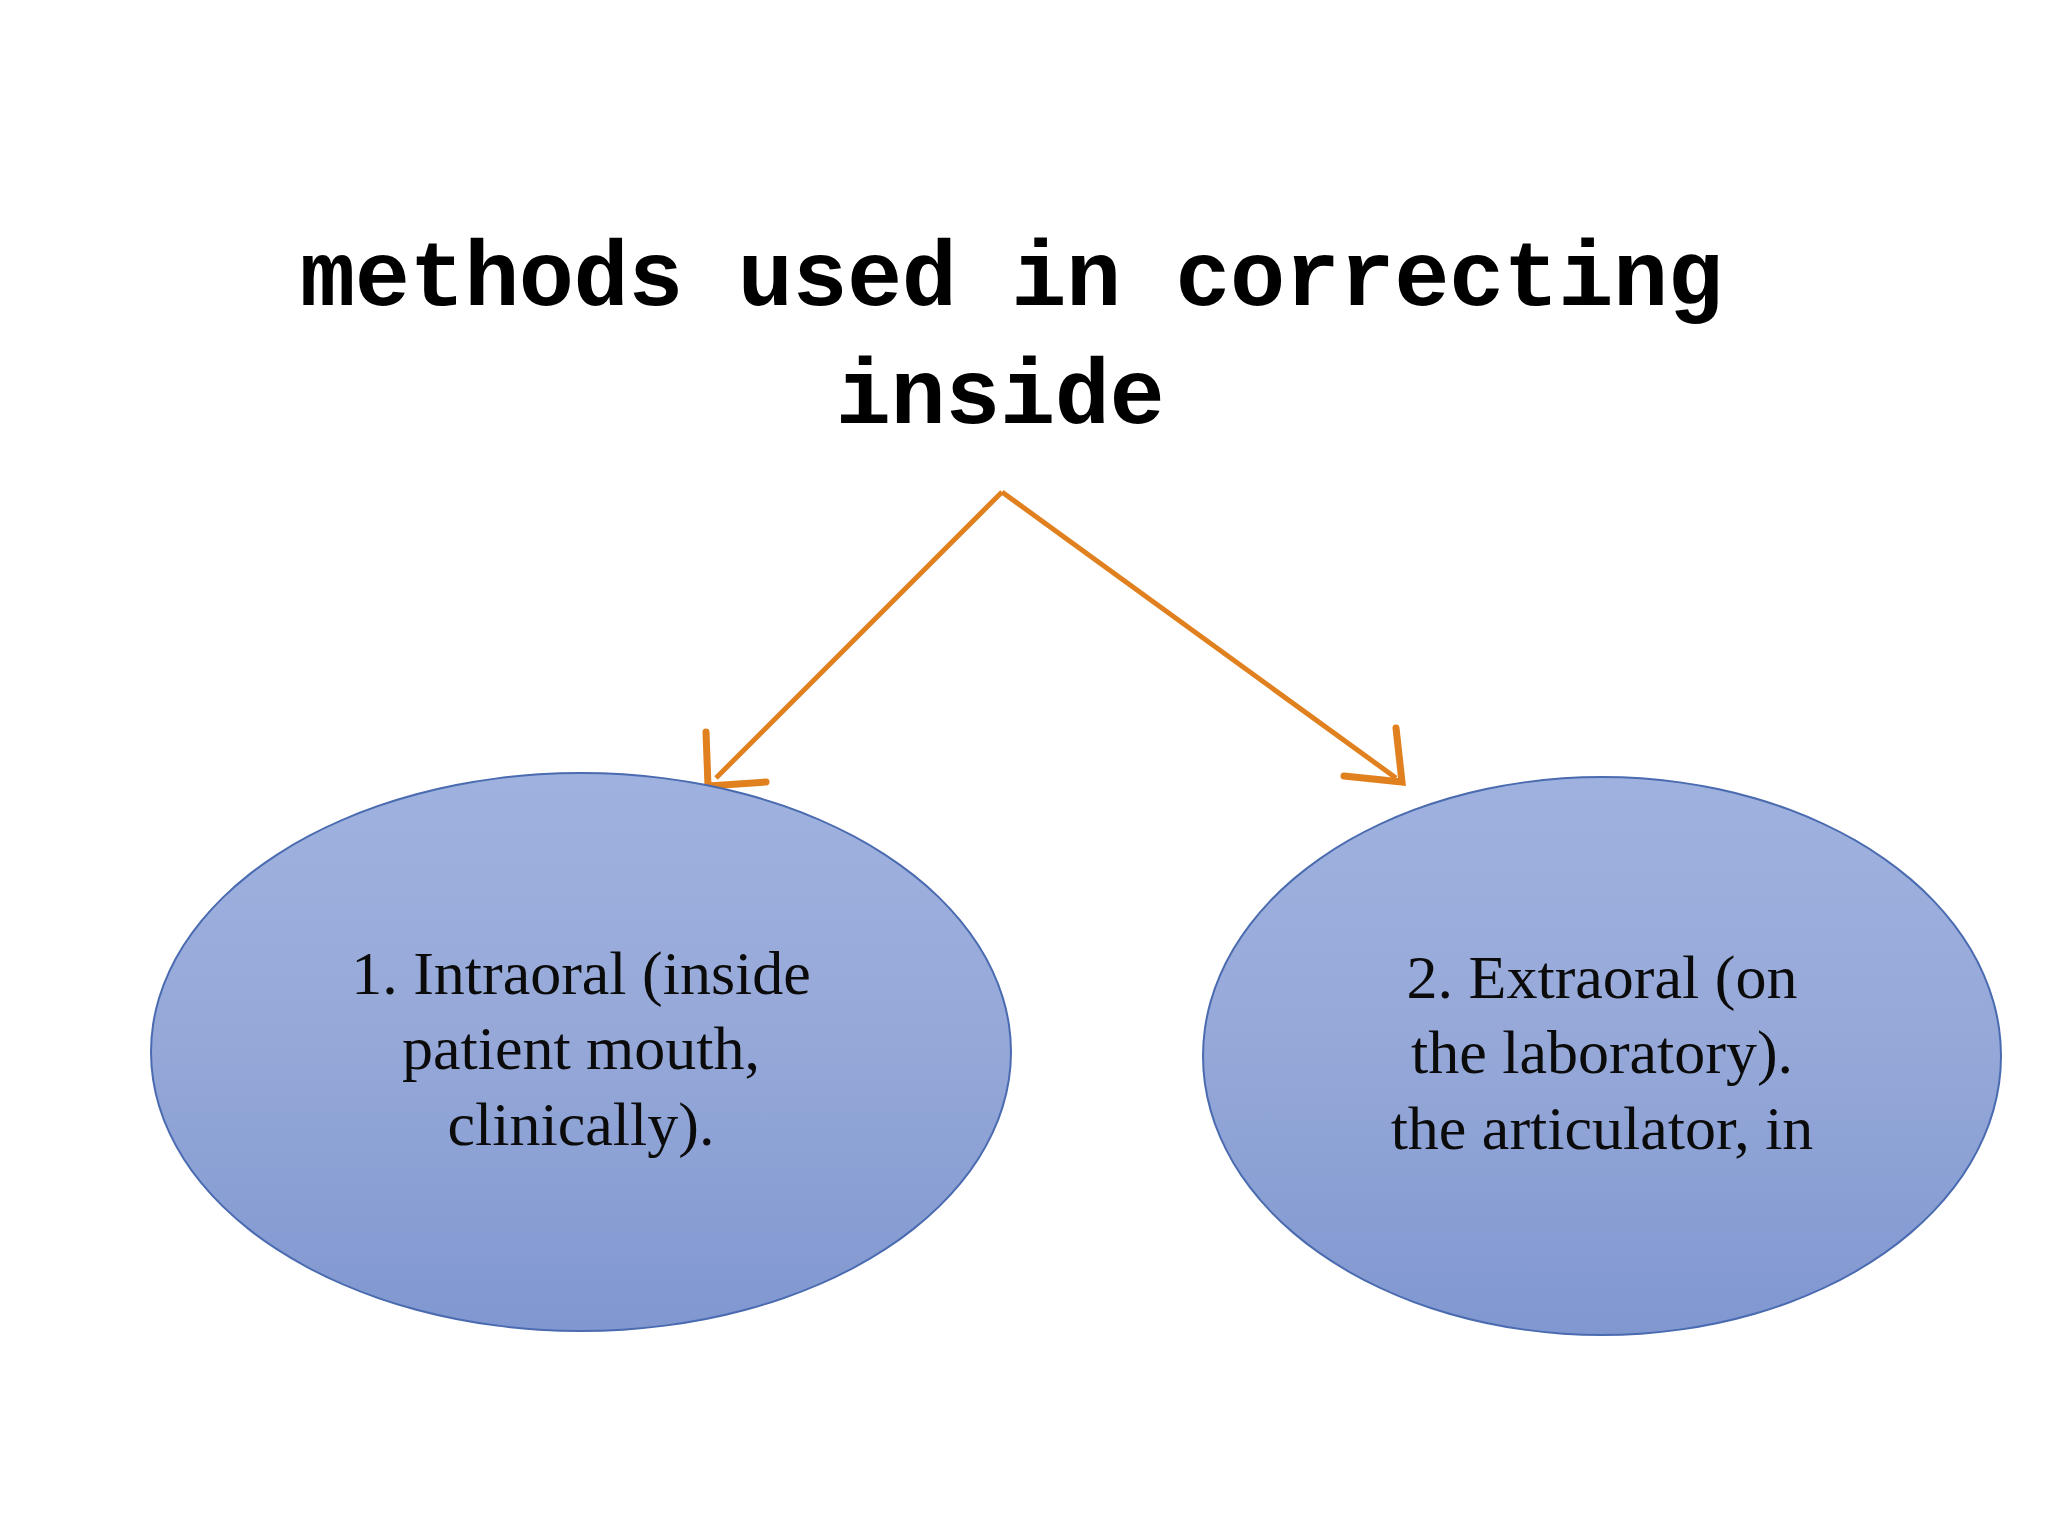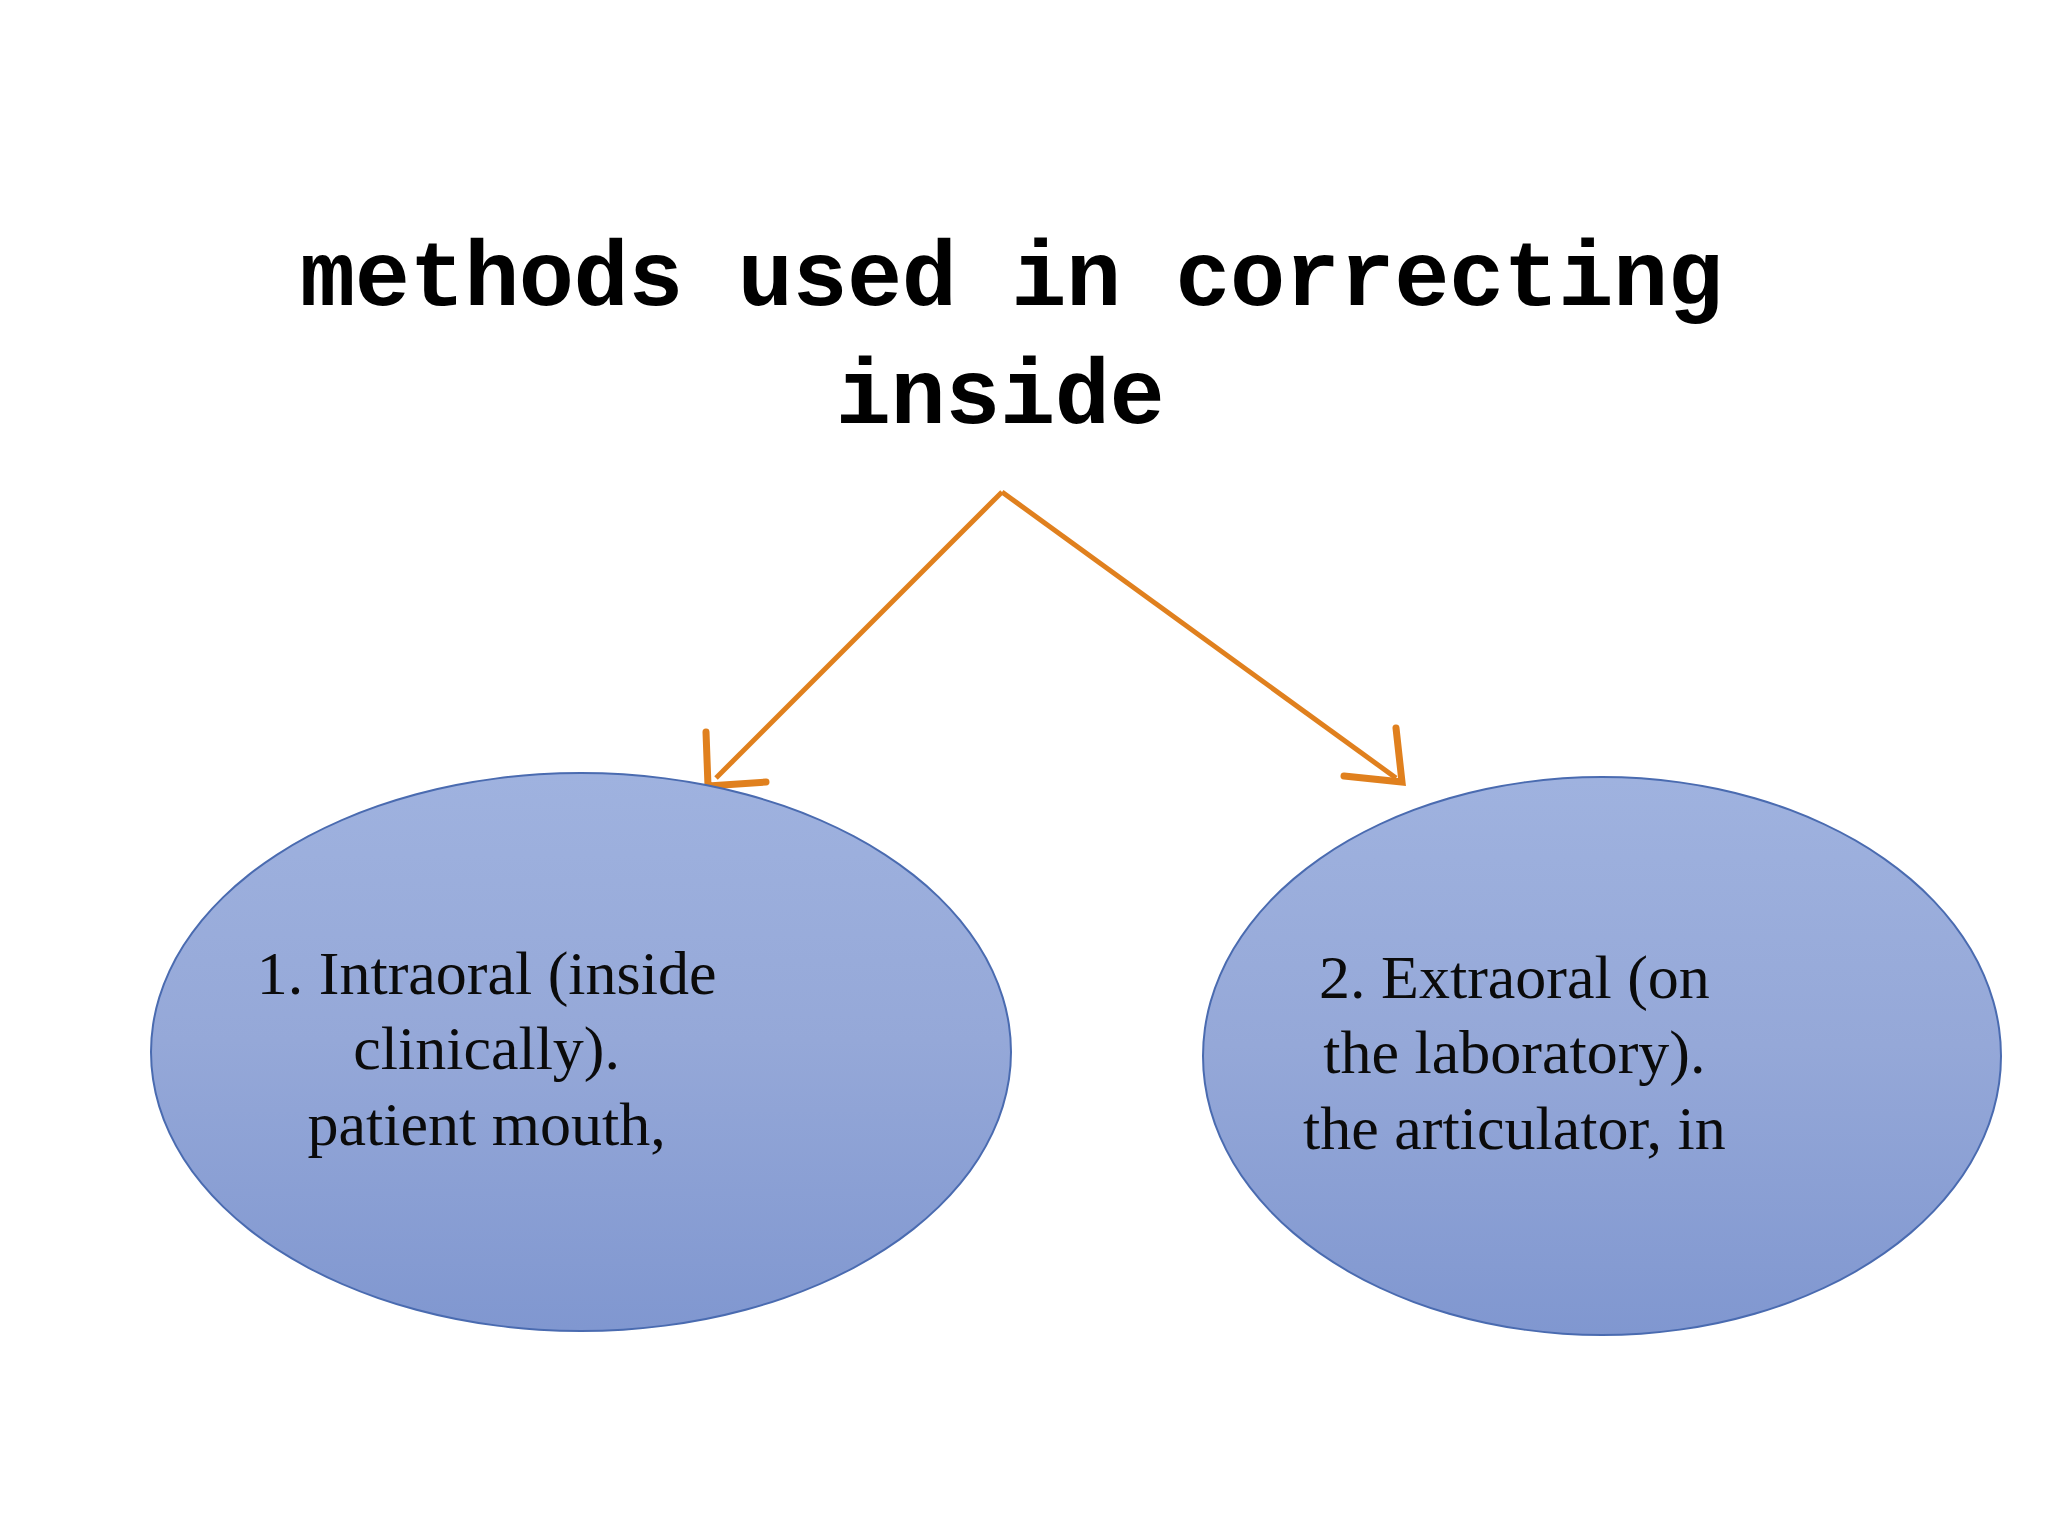--- a/index.html
+++ b/index.html
@@ -46,21 +46,21 @@
     width: 2048px;
     height: 1536px;
     pointer-events: none;
   }
 
   
   .node-ellipse {
     position: absolute;
     display: flex;
     align-items: center;
-    justify-content: flex-start;
+    justify-content: center;
     border-radius: 50%;
     box-sizing: border-box;
     border: 2px solid #4A6BB0;
     background: linear-gradient(180deg, #9FB2DF 0%, #95A8D8 48%, #8097D0 100%);
   }
   #ellipse-intraoral {
     left: 150px;
     top: 772px;
     width: 862px;
     height: 560px;
@@ -103,22 +103,22 @@
     </g>
     <g>
       <line x1="1002" y1="492" x2="1396" y2="778" stroke="#E0801E" stroke-width="5" stroke-linecap="butt"></line>
       <polyline points="1344,776 1402,782 1396,728" fill="none" stroke="#E0801E" stroke-width="7" stroke-linecap="round" stroke-linejoin="miter"></polyline>
     </g>
   </svg>
 
   <div class="node-ellipse" id="ellipse-intraoral">
     <div class="node-text">
       <span class="node-line">1. Intraoral (inside</span>
+      <span class="node-line">patient mouth,</span>
       <span class="node-line">clinically).</span>
-      <span class="node-line">patient mouth,</span>
     </div>
   </div>
 
   <div class="node-ellipse" id="ellipse-extraoral">
     <div class="node-text">
       <span class="node-line">2. Extraoral (on</span>
       <span class="node-line">the laboratory).</span>
       <span class="node-line">the articulator, in</span>
     </div>
   </div>

